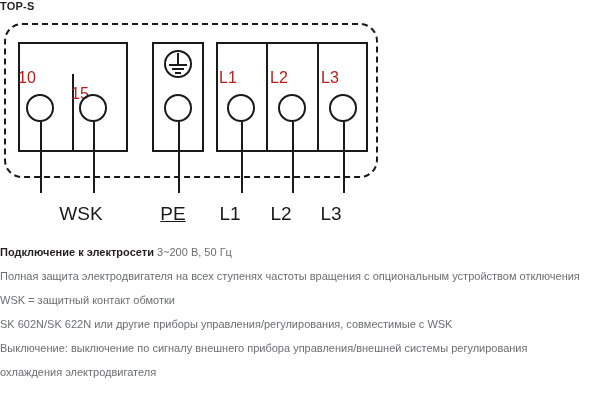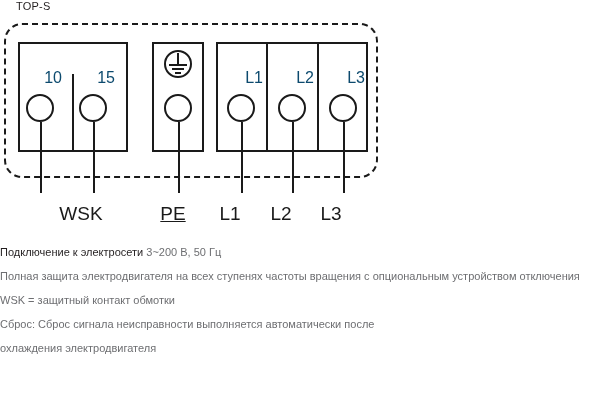--- a/index.html
+++ b/index.html
@@ -10,24 +10,24 @@
   body {
     width: 600px;
     height: 416px;
     position: relative;
     font-family: "Liberation Sans", sans-serif;
     overflow: hidden;
   }
 
   .page-title {
     position: absolute;
-    left: 16px;
+    left: 0px;
     top: 0px;
     font-size: 11px;
-    font-weight: normal;
+    font-weight: bold;
     color: #231f20;
     letter-spacing: 0.2px;
   }
 
   
   .diagram {
     position: absolute;
     left: 0px;
     top: 18px;
     width: 400px;
@@ -64,22 +64,22 @@
     border-left: 2.5px solid #1a1a1a;
   }
   .div-wsk  { left: 72px;  top: 56px;  height: 78px; }
   .div-l1   { left: 266px; top: 24px;  height: 110px; }
   .div-l2   { left: 317px; top: 24px;  height: 110px; }
 
   
   .tnum {
     position: absolute;
     font-size: 16px;
-    color: #0c4a6e;
-    text-align: right;
+    color: #b91c1c;
+    text-align: left;
     width: 44px;
     line-height: 1;
   }
 
   
   .tcircle {
     position: absolute;
     width: 28px;
     height: 28px;
     border: 2.5px solid #1a1a1a;
@@ -119,38 +119,38 @@
     top: 240px;
     width: 600px;
   }
   .note-line {
     font-size: 11px;
     color: #6d6e71;
     line-height: 24px;
     white-space: nowrap;
   }
   .note-line .lead-bold {
-    font-weight: normal;
+    font-weight: bold;
     color: #231f20;
   }
 </style>
 </head>
 <body>
 
 <div class="page-title">TOP-S</div>
 
 <div class="diagram">
 
   <div class="dashed-enclosure"></div>
 
   <div class="tblock tblock-wsk"></div>
   <div class="divider div-wsk"></div>
 
   <div class="tnum" style="left:18px;  top:52px;">10</div>
-  <div class="tnum" style="left:71px;  top:52px;">15</div>
+  <div class="tnum" style="left:71px;  top:68px;">15</div>
 
   <div class="tcircle" style="left:26px; top:76px;"></div>
   <div class="tcircle" style="left:79px; top:76px;"></div>
 
   <div class="lead" style="left:40px; top:104px; height:71px;"></div>
   <div class="lead" style="left:93px; top:104px; height:71px;"></div>
 
   <div class="tblock tblock-pe"></div>
 
   <div class="pe-symbol">
@@ -189,16 +189,17 @@
   <div class="blabel" style="left:301px; top:186px; width:60px;">L3</div>
 
 </div>
 
 <div class="notes">
 
   <div class="note-line"><span class="lead-bold">Подключение к электросети</span><span> 3~200 В, 50 Гц</span></div>
 
   <div class="note-line">Полная защита электродвигателя на всех ступенях частоты вращения с опциональным устройством отключения</div>
   <div class="note-line">WSK = защитный контакт обмотки</div>
-  <div class="note-line">Сброс: Сброс сигнала неисправности выполняется автоматически после</div>
+  <div class="note-line">SK 602N/SK 622N или другие приборы управления/регулирования, совместимые с WSK</div>
+  <div class="note-line">Выключение: выключение по сигналу внешнего прибора управления/внешней системы регулирования</div>
   <div class="note-line">охлаждения электродвигателя</div>
 
 </div>
 
 </body></html>

